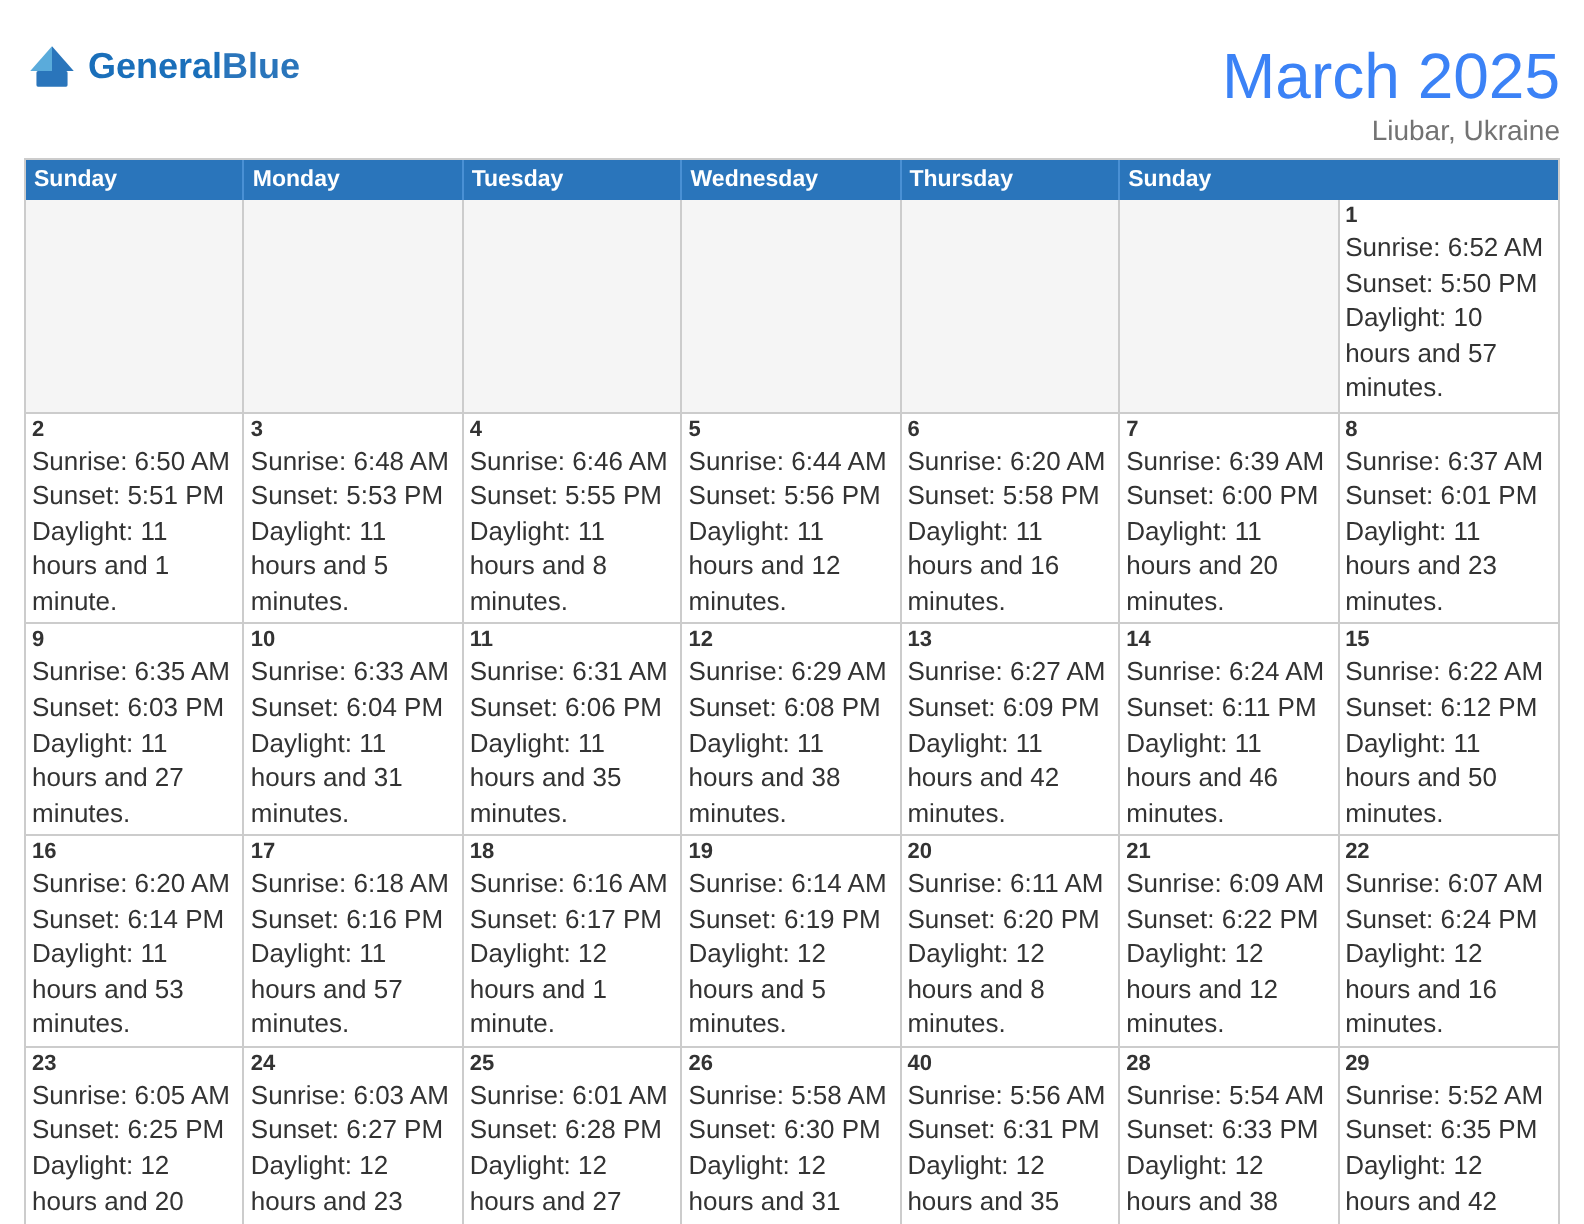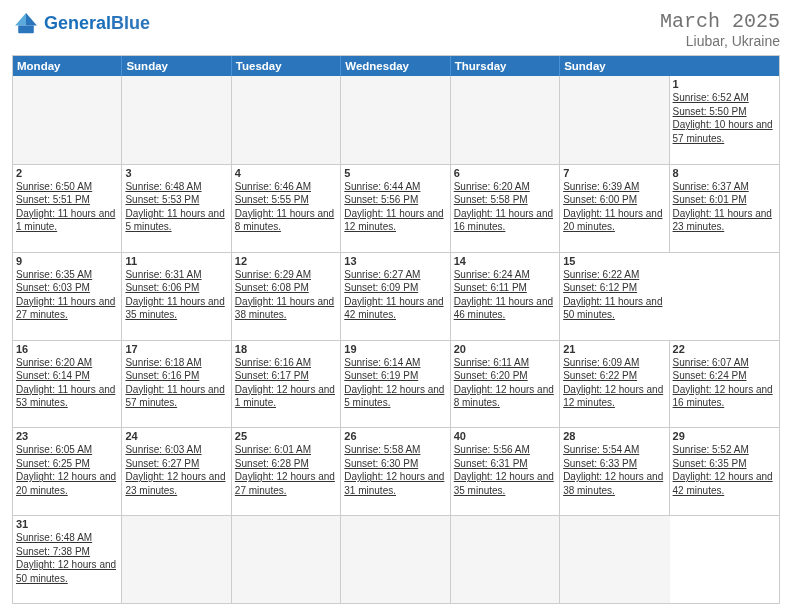--- a/index.html
+++ b/index.html
@@ -6,21 +6,21 @@
     body {
       width: 792px;
       height: 612px;
       font-family: Arial, sans-serif;
       background: #fff;
       overflow: hidden;
     }
     .page {
       width: 792px;
       height: 612px;
-      padding: 10px 12px 8px 12px;
+      padding: 20px 12px 8px 12px;
       display: flex;
       flex-direction: column;
     }
     .header {
       display: flex;
       justify-content: space-between;
       align-items: flex-start;
       margin-bottom: 6px;
     }
     .logo {
@@ -39,24 +39,23 @@
       font-weight: bold;
     }
     .logo-icon {
       width: 28px;
       height: 28px;
     }
     .title-area {
       text-align: right;
     }
     .month-title {
-      font-size: 20px;
-      color: #737373;
+      font-size: 32px;
+      color: #3b82f6;
       font-weight: normal;
-      font-family: Liberation Mono, monospace;
     }
     .subtitle {
       font-size: 14px;
       color: #737373;
     }
     .calendar {
       flex: 1;
       display: flex;
       flex-direction: column;
       border: 1px solid #ccc;
@@ -96,24 +95,23 @@
     }
     .cal-cell:last-child { border-right: none; }
     .cal-cell.empty { background: #f5f5f5; }
     .cal-cell .day-num {
       font-size: 11px;
       font-weight: bold;
       color: #333;
       margin-bottom: 1px;
     }
     .cal-cell .info {
-      font-size: 10px;
+      font-size: 13px;
       line-height: 1.35;
       color: #333;
-      text-decoration: underline;
     }
   </style>
 </head>
 <body>
 
 <div class="page">
   <div class="header">
     <div class="logo">
       <svg class="logo-icon" viewBox="0 0 36 36" xmlns="http://www.w3.org/2000/svg">
         <polygon points="18,4 32,20 18,20" fill="#2a75bb"></polygon>
@@ -125,22 +123,22 @@
       </div>
     </div>
     <div class="title-area">
       <div class="month-title">March 2025</div>
       <div class="subtitle">Liubar, Ukraine</div>
     </div>
   </div>
 
   <div class="calendar">
     <div class="cal-header">
+      <div class="cal-header-cell">Sunday</div>
       <div class="cal-header-cell">Monday</div>
-      <div class="cal-header-cell">Sunday</div>
       <div class="cal-header-cell">Tuesday</div>
       <div class="cal-header-cell">Wednesday</div>
       <div class="cal-header-cell">Thursday</div>
       <div class="cal-header-cell">Sunday</div>
     </div>
     <div class="cal-body" id="cal-body">
     <div class="cal-row">
           <div class="cal-cell empty"></div>
           <div class="cal-cell empty"></div>
           <div class="cal-cell empty"></div>
@@ -199,20 +197,26 @@
           </div>
         </div>
         <div class="cal-row">
           <div class="cal-cell">
             <div class="day-num">9</div>
             <div class="info">Sunrise: 6:35 AM
 Sunset: 6:03 PM
 Daylight: 11 hours and 27 minutes.</div>
           </div>
           <div class="cal-cell">
+            <div class="day-num">10</div>
+            <div class="info">Sunrise: 6:33 AM
+Sunset: 6:04 PM
+Daylight: 11 hours and 31 minutes.</div>
+          </div>
+          <div class="cal-cell">
             <div class="day-num">11</div>
             <div class="info">Sunrise: 6:31 AM
 Sunset: 6:06 PM
 Daylight: 11 hours and 35 minutes.</div>
           </div>
           <div class="cal-cell">
             <div class="day-num">12</div>
             <div class="info">Sunrise: 6:29 AM
 Sunset: 6:08 PM
 Daylight: 11 hours and 38 minutes.</div>

